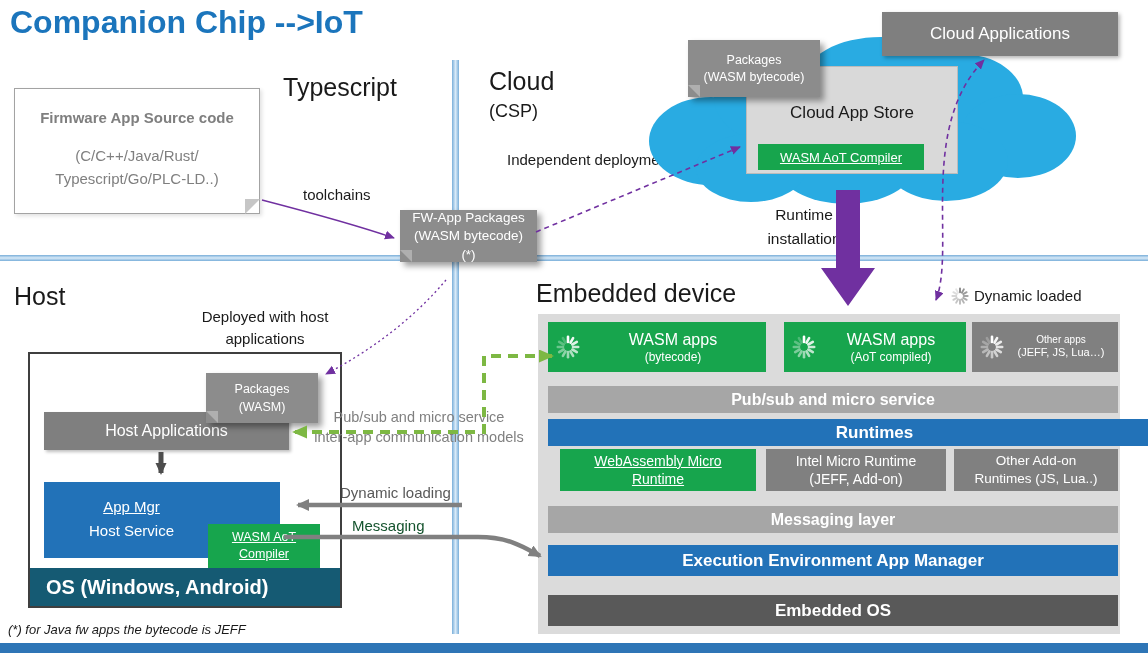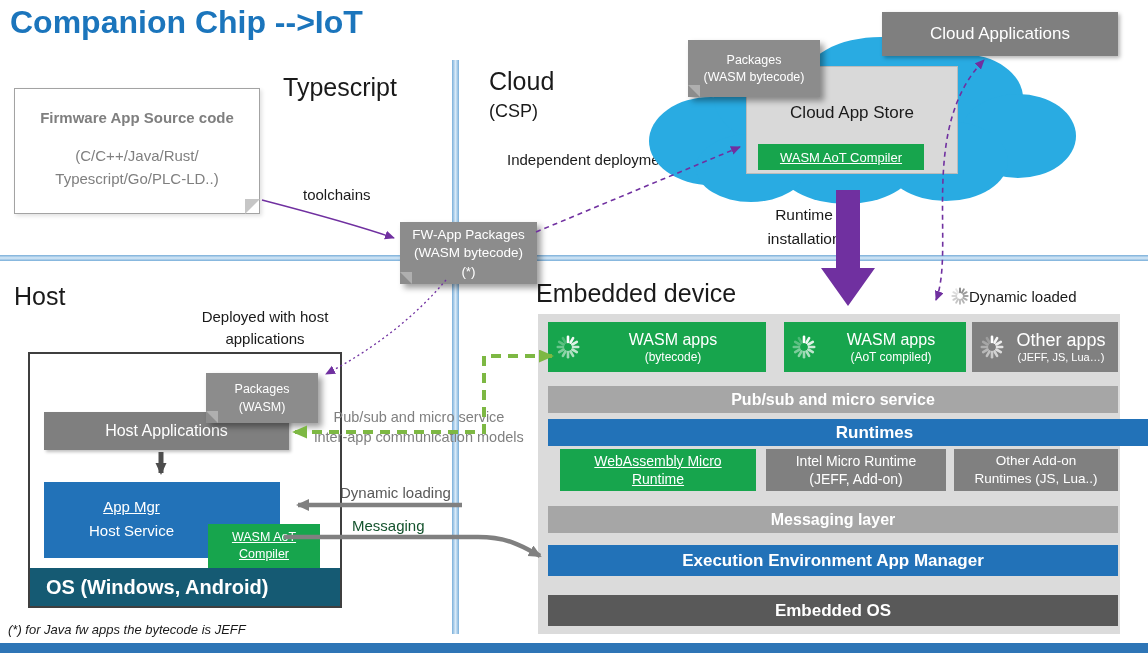--- a/index.html
+++ b/index.html
@@ -14,48 +14,48 @@
   .lbl-emb{left:536px;top:279px;font-size:25px}
   .vline{left:452px;top:60px;width:7px;height:574px;background:linear-gradient(90deg,#79AED9 0%,#D8EAF8 50%,#79AED9 100%)}
   .hline{left:0;top:255px;width:1148px;height:6px;background:linear-gradient(180deg,#79AED9,#D8EAF8 50%,#79AED9)}
   .bottombar{left:0;top:643px;width:1148px;height:10px;background:#2E75B6}
   .fwbox{left:14px;top:88px;width:246px;height:126px;background:#fff;border:1px solid #A3A3A3;box-shadow:2px 2px 4px rgba(0,0,0,.12);box-sizing:border-box;padding-top:20px;text-align:center;color:#7F7F7F;font-size:15px}
   .fwbox .t{font-weight:bold;margin-bottom:18px}
   .fwbox .s{line-height:1.55}
   .dogear{right:-1px;bottom:-1px;width:15px;height:15px;background:#C6C6C6;clip-path:polygon(0 0,100% 0,0 100%)}
   .tag{background:#8C8C8C;color:#fff;text-align:center;box-shadow:4px 4px 6px rgba(0,0,0,.38);display:flex;flex-direction:column;justify-content:center;gap:3px;z-index:5;line-height:1.15}
   .tagfold{left:0;bottom:0;width:12px;height:12px;background:#AFAFAF;clip-path:polygon(0 0,100% 0,100% 100%)}
-  .tag-fw{left:400px;top:222px;width:137px;height:62px;font-size:13.5px}
+  .tag-fw{left:400px;top:210px;width:137px;height:52px;font-size:13.5px}
   .tag-cloud{left:688px;top:40px;width:132px;height:57px;font-size:12.5px}
   .tag-host{left:206px;top:373px;width:112px;height:50px;font-size:12.5px}
   .cloudsvg{left:646px;top:26px;width:434px;height:186px;z-index:1}
   .appstore{left:746px;top:66px;width:212px;height:108px;background:#D9D9D9;border:1px solid #BBB;z-index:3;box-sizing:border-box}
   .appstore .ttl{margin-top:36px;text-align:center;font-size:17px;color:#1A1A1A}
   .cloudcompiler{left:758px;top:144px;width:166px;height:26px;background:#17A54D;color:#fff;font-size:13px;display:flex;align-items:center;justify-content:center;z-index:4}
   .cloudapps{left:882px;top:12px;width:236px;height:44px;background:#7F7F7F;color:#fff;font-size:17px;display:flex;align-items:center;justify-content:center;z-index:4;box-shadow:2px 2px 4px rgba(0,0,0,.3)}
   .flbl{font-size:15px;color:#1A1A1A;white-space:nowrap}
   .lbl-toolchains{left:303px;top:186px}
   .lbl-indep{left:507px;top:151px}
   .lbl-remote{left:752px;top:203px;width:104px;text-align:center;line-height:1.55;font-size:15.5px;white-space:normal}
   .lbl-deployed{left:172px;top:306px;width:186px;text-align:center;line-height:1.45;white-space:normal}
-  .lbl-dynloaded{left:951px;top:287px;display:flex;align-items:center;}
+  .lbl-dynloaded{left:951px;top:287px;display:flex;align-items:flex-start;gap:5px}
   .lbl-pubsubnote{left:296px;top:407px;width:246px;text-align:center;color:#808080;font-size:14.5px;line-height:1.4;z-index:6;white-space:normal}
   .lbl-dynloading{left:340px;top:484px;color:#595959}
   .lbl-messaging{left:352px;top:517px;color:#14532d}
   .footnote{left:8px;top:622px;font-size:13px;font-style:italic;color:#1A1A1A}
   .panel{left:538px;top:314px;width:582px;height:320px;background:#DBDBDB;z-index:2}
   .panel > div{position:absolute}
   .appbox{display:flex;align-items:center;color:#fff}
   .appbox .txt{flex:1;text-align:center;line-height:1.25}
   .appbox .t{font-size:16px}
   .appbox .s{font-size:12px}
   .app1{left:10px;top:8px;width:218px;height:50px}
   .app2{left:246px;top:8px;width:182px;height:50px}
   .app3{left:434px;top:8px;width:146px;height:50px}
-  .app3 .t{font-size:18px}
+  .app3 .t{font-size:10px}
   .app3 .s{font-size:11px}
   .green{background:#17A54D}
   .graybox{background:#808080}
   .bar{display:flex;align-items:center;justify-content:center;color:#fff;font-weight:bold}
   .bar-pubsub{left:10px;top:72px;width:570px;height:27px;background:#A6A6A6;font-size:16px}
   .bar-runtimes{left:10px;top:105px;width:653px;height:27px;background:#2272B8;font-size:17px}
   .bar-msg{left:10px;top:192px;width:570px;height:27px;background:#A6A6A6;font-size:16px}
   .bar-exec{left:10px;top:231px;width:570px;height:31px;background:#2272B8;font-size:17px}
   .bar-embos{left:10px;top:281px;width:570px;height:31px;background:#595959;font-size:17px}
   .rtbox{display:flex;flex-direction:column;align-items:center;justify-content:center;color:#fff;font-size:14px;line-height:1.3;text-align:center}

